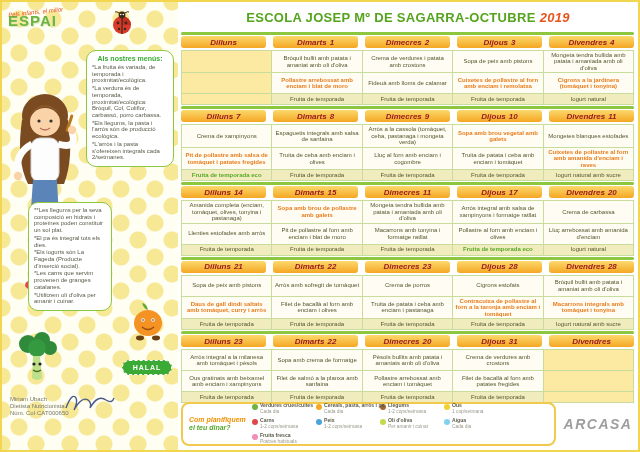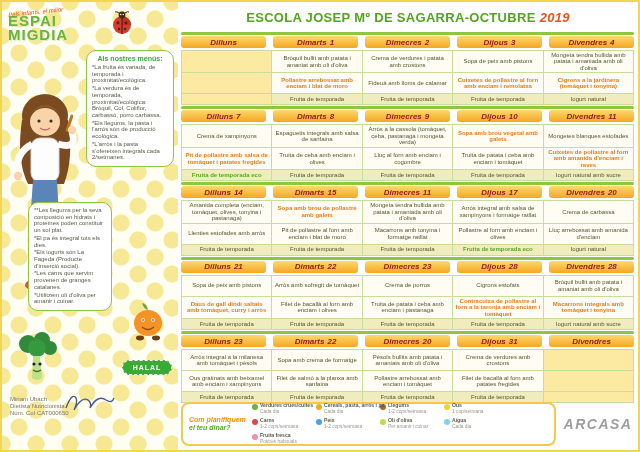--- a/index.html
+++ b/index.html
@@ -63,21 +63,20 @@
 </style>
 </head>
 <body>
 
 <div class="page">
 
   <aside class="sidebar">
     <div class="logo">
       <div class="logo-tag">Pels infants, el millor</div>
       <div class="logo-espai">ESPAI</div>
-      <div class="logo-migdia">MIGDIA</div>
     </div>
 
     <svg class="ladybug" width="28" height="26" viewBox="0 0 28 26">
       <circle cx="14" cy="15" r="9" fill="#d93a2b"></circle>
       <path d="M14 6 A9 9 0 0 1 23 15 L14 15 Z" fill="#c22f22"></path>
       <line x1="14" y1="6" x2="14" y2="24" stroke="#3a2a1a" stroke-width="1.2"></line>
       <circle cx="10" cy="13" r="1.4" fill="#3a2a1a"></circle>
         <circle cx="18" cy="13" r="1.4" fill="#3a2a1a"></circle>
       <circle cx="11" cy="19" r="1.2" fill="#3a2a1a"></circle>
         <circle cx="17" cy="19" r="1.2" fill="#3a2a1a"></circle>

